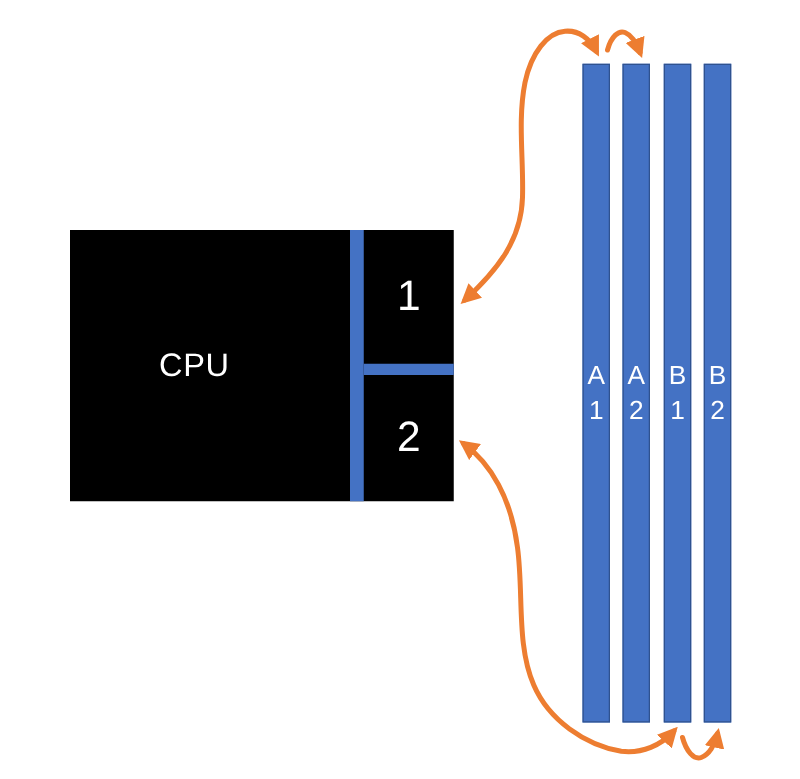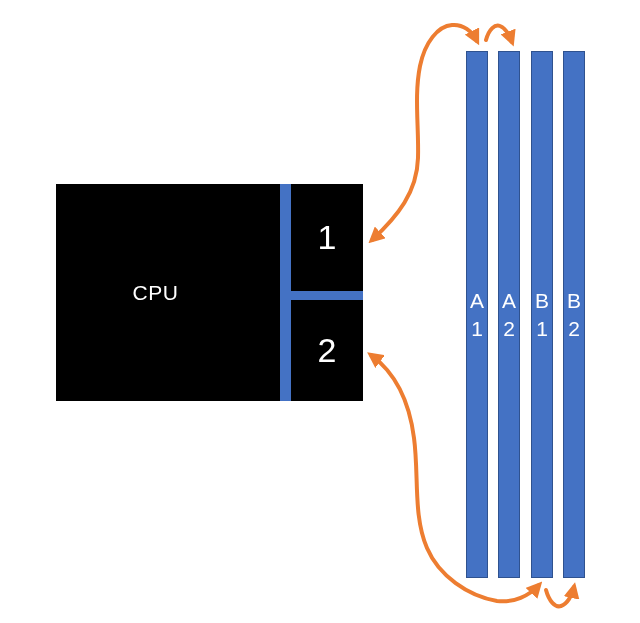--- a/index.html
+++ b/index.html
@@ -28,21 +28,21 @@
   .cpu-label {
     position: absolute;
     left: 0;
     top: 0;
     width: 199px;
     height: 100%;
     display: flex;
     align-items: center;
     justify-content: center;
     color: var(--text-white, #FFFFFF);
-    font-size: 21px;
+    font-size: 26px;
     letter-spacing: 0.5px;
   }
   .v-divider {
     position: absolute;
     left: 224px;
     top: 0;
     width: 11px;
     height: 100%;
     background: var(--divider-blue, #4472C4);
   }

